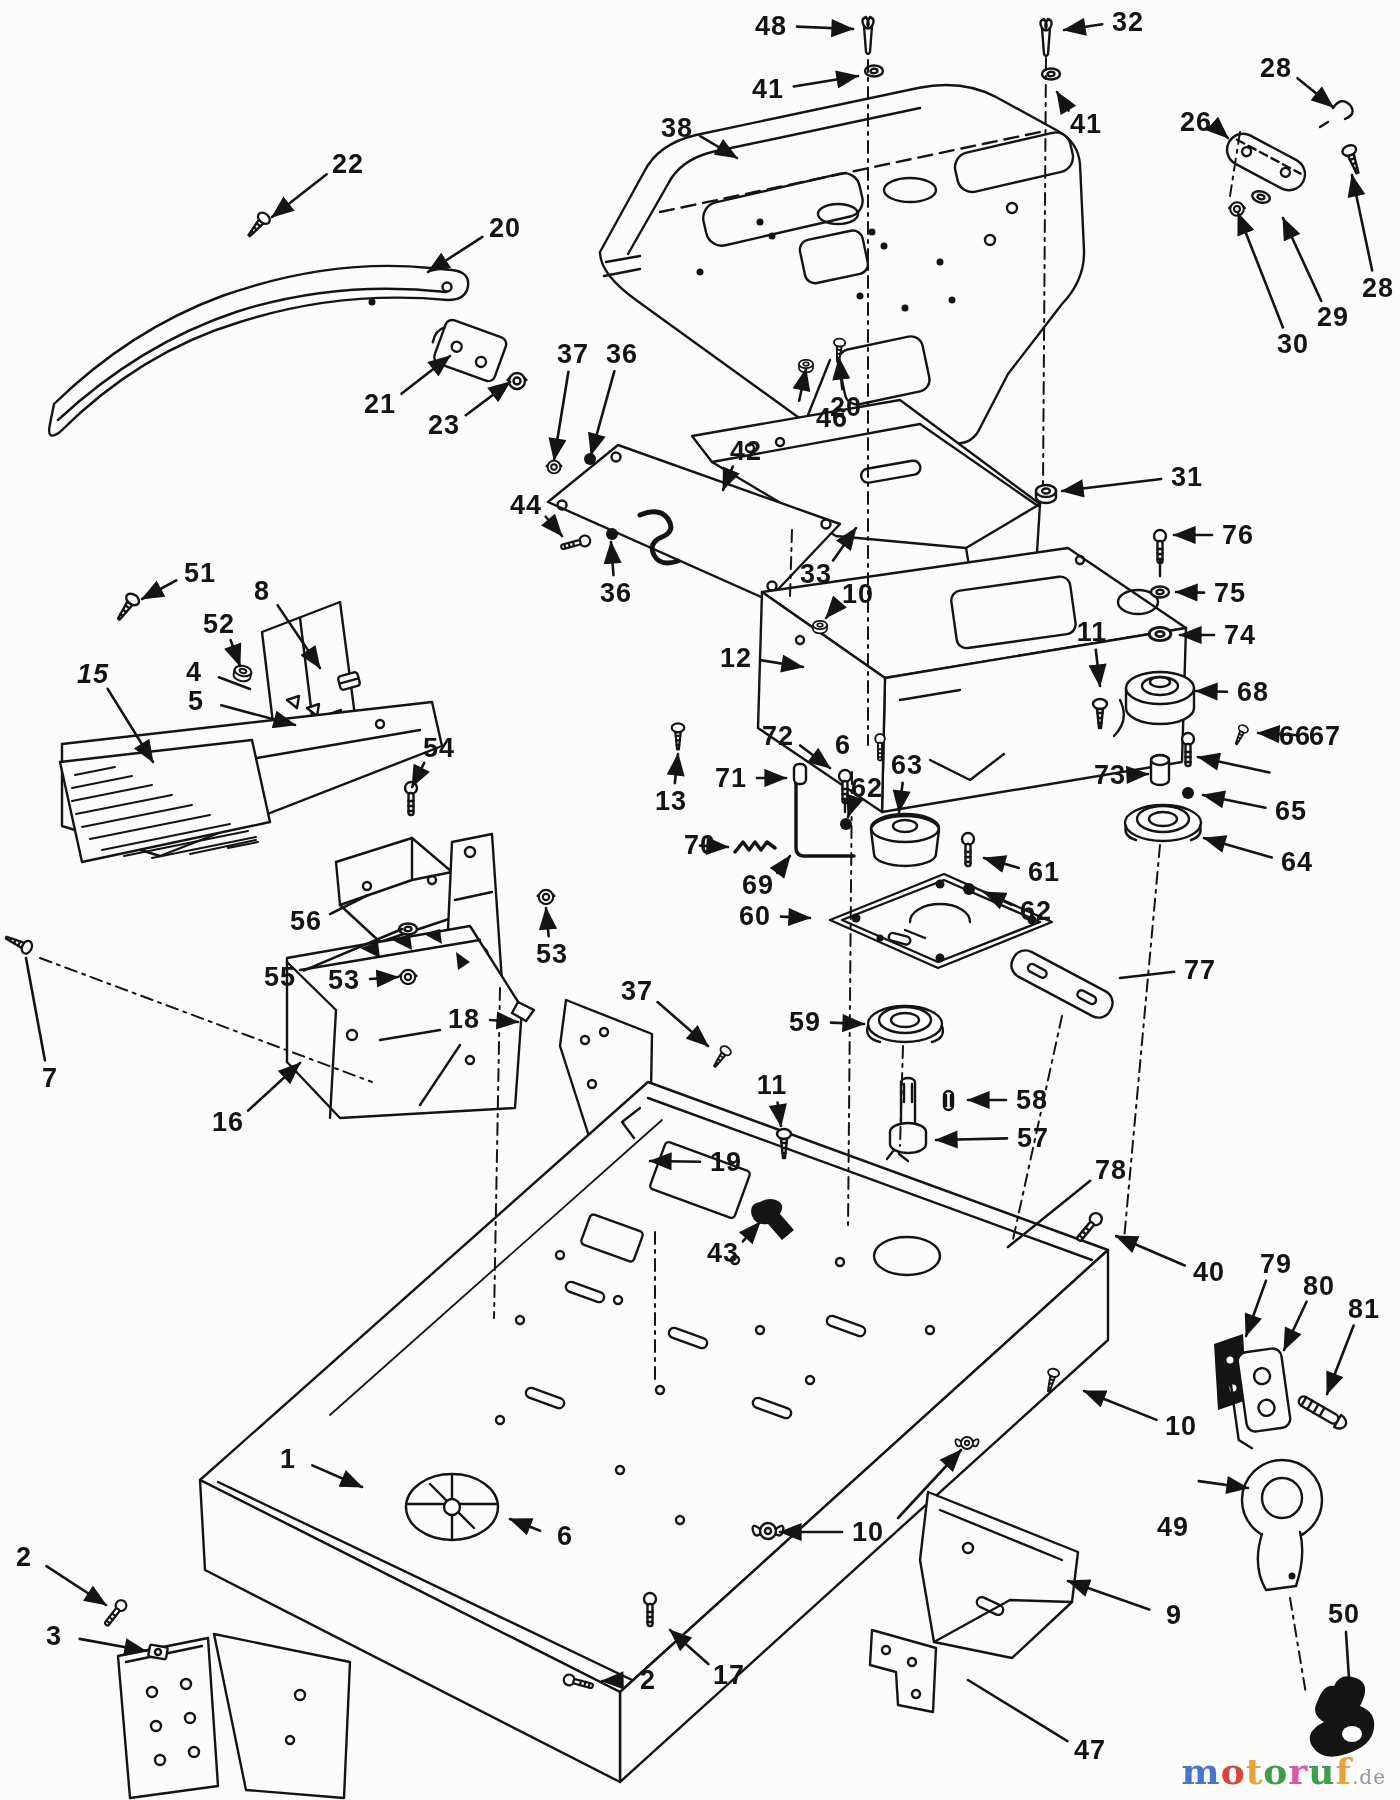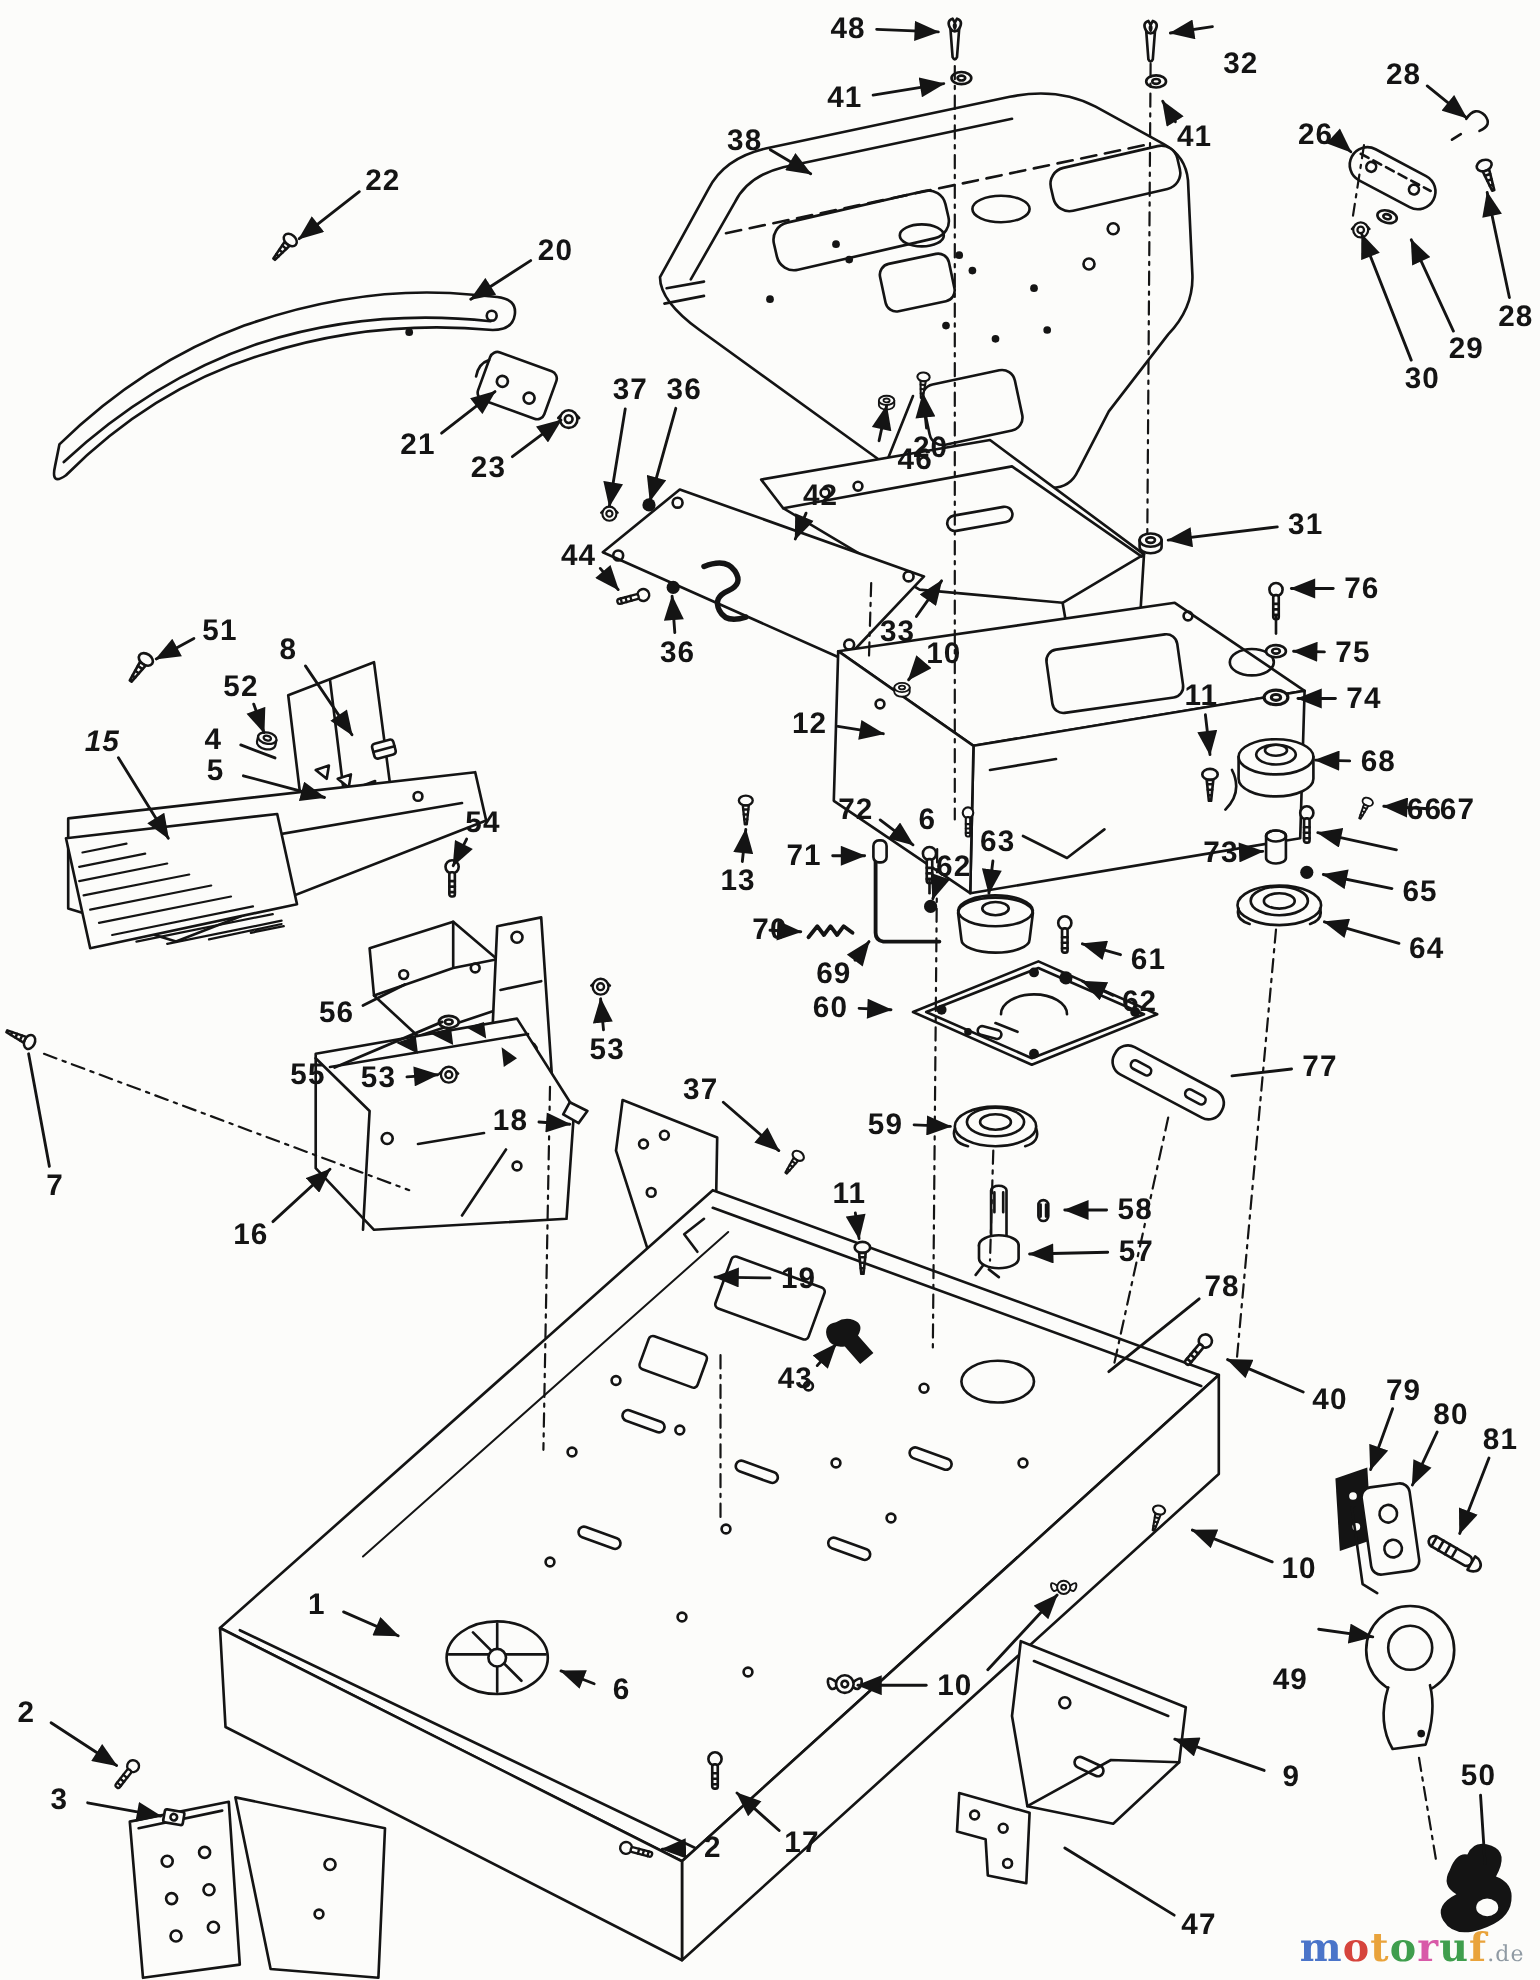--- a/index.html
+++ b/index.html
@@ -534,21 +534,21 @@
         <line x1="540.1595313344445" y1="1530.6844871247133" x2="510" y2="1519" stroke="#141414" marker-end="url(#arr)"></line>
         <line x1="622.0061414905782" y1="1680.3912119173658" x2="602" y2="1681" stroke="#141414" marker-end="url(#arr)"></line>
         <line x1="708.3268214251779" y1="1664.083914833373" x2="670" y2="1630" stroke="#141414" marker-end="url(#arr)"></line>
         <line x1="842" y1="1532" x2="780" y2="1532" stroke="#141414" marker-end="url(#arr)"></line>
         <line x1="898" y1="1518" x2="961" y2="1450" stroke="#141414" marker-end="url(#arr)"></line>
       </g>
 </svg>
 
 <div id="callout-layer">
       <div class="callout" style="left: 771px; top: 26px;">48</div>
-      <div class="callout" style="left: 1128px; top: 22px; margin-top: 36px;">32</div>
+      <div class="callout" style="left: 1128px; top: 22px;">32</div>
       <div class="callout" style="left: 768px; top: 89px;">41</div>
       <div class="callout" style="left: 1086px; top: 124px;">41</div>
       <div class="callout" style="left: 677px; top: 128px;">38</div>
       <div class="callout" style="left: 1276px; top: 68px;">28</div>
       <div class="callout" style="left: 1196px; top: 122px;">26</div>
       <div class="callout" style="left: 1378px; top: 288px;">28</div>
       <div class="callout" style="left: 1333px; top: 317px;">29</div>
       <div class="callout" style="left: 1293px; top: 344px;">30</div>
       <div class="callout" style="left: 348px; top: 164px;">22</div>
       <div class="callout" style="left: 505px; top: 228px;">20</div>

